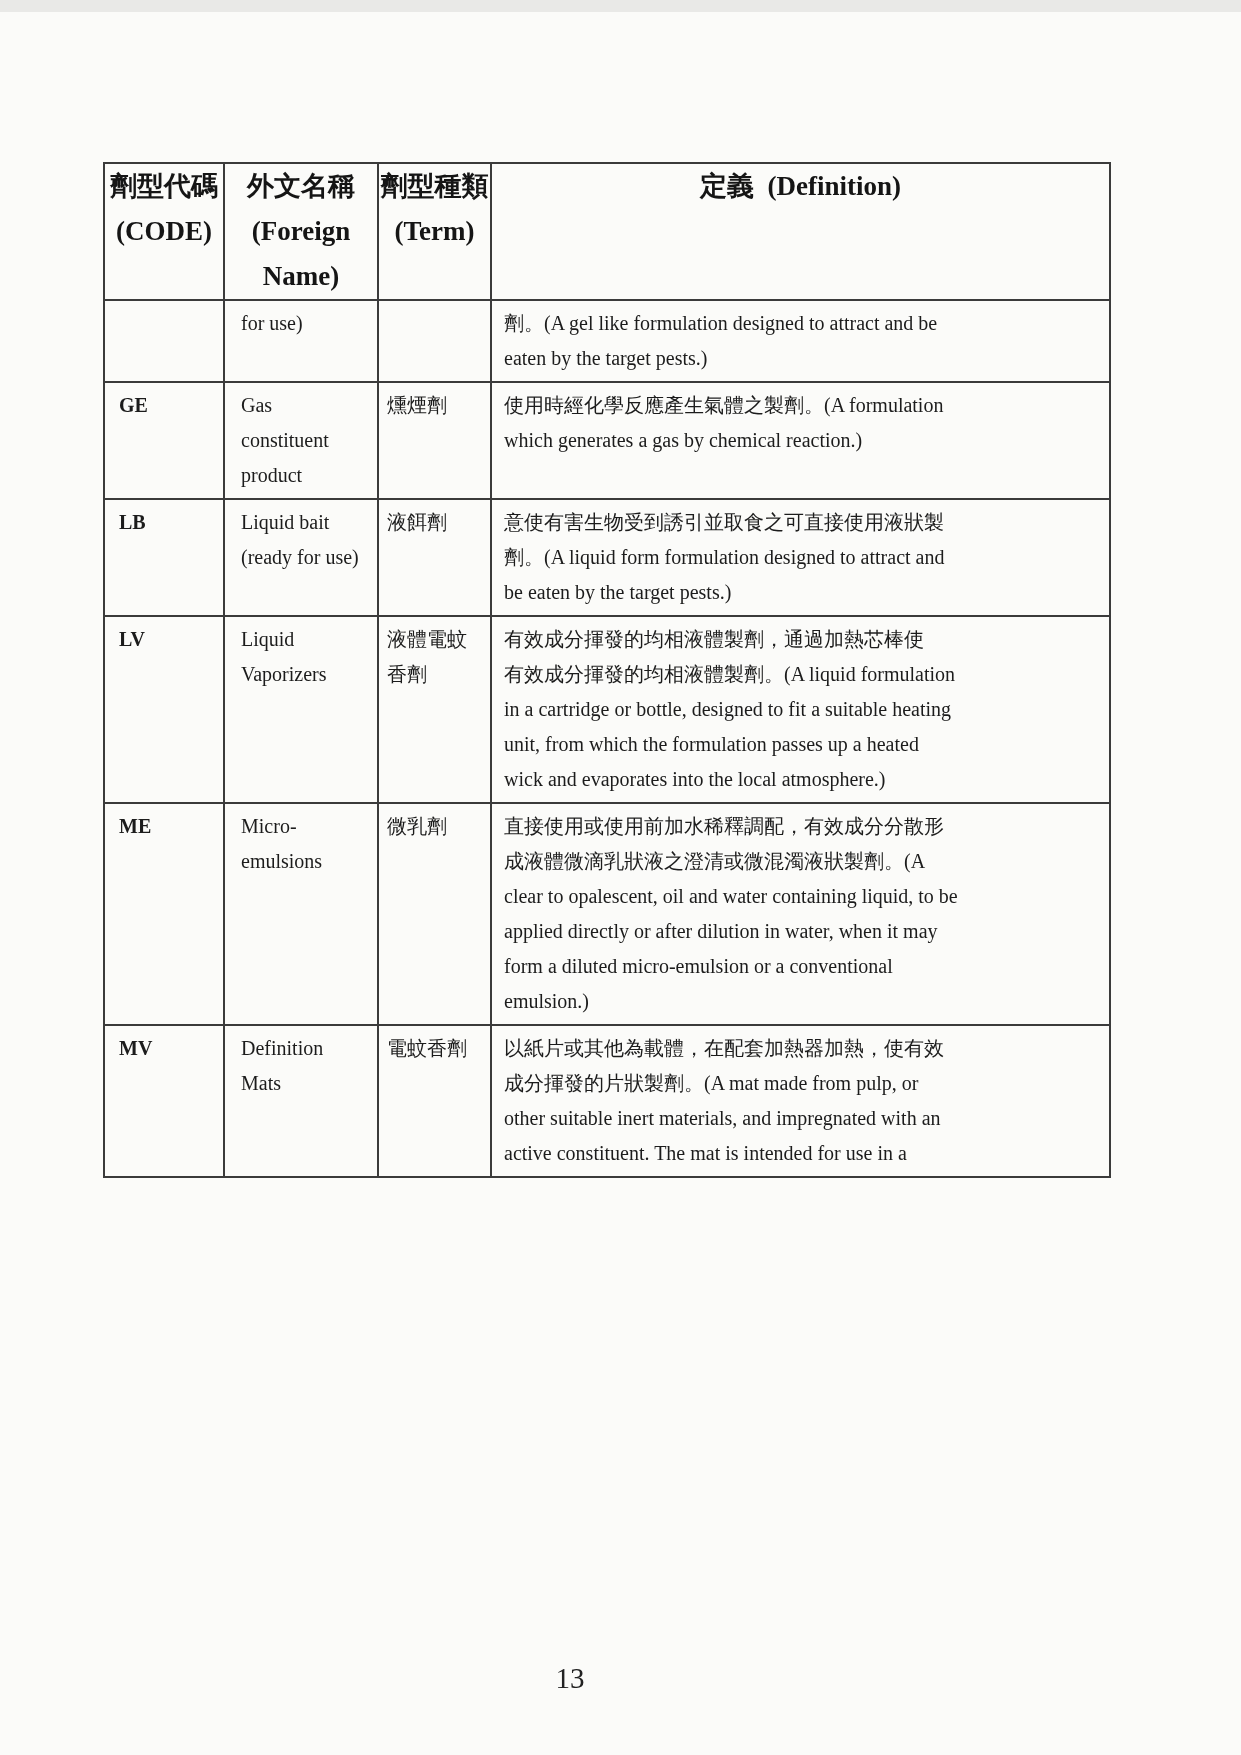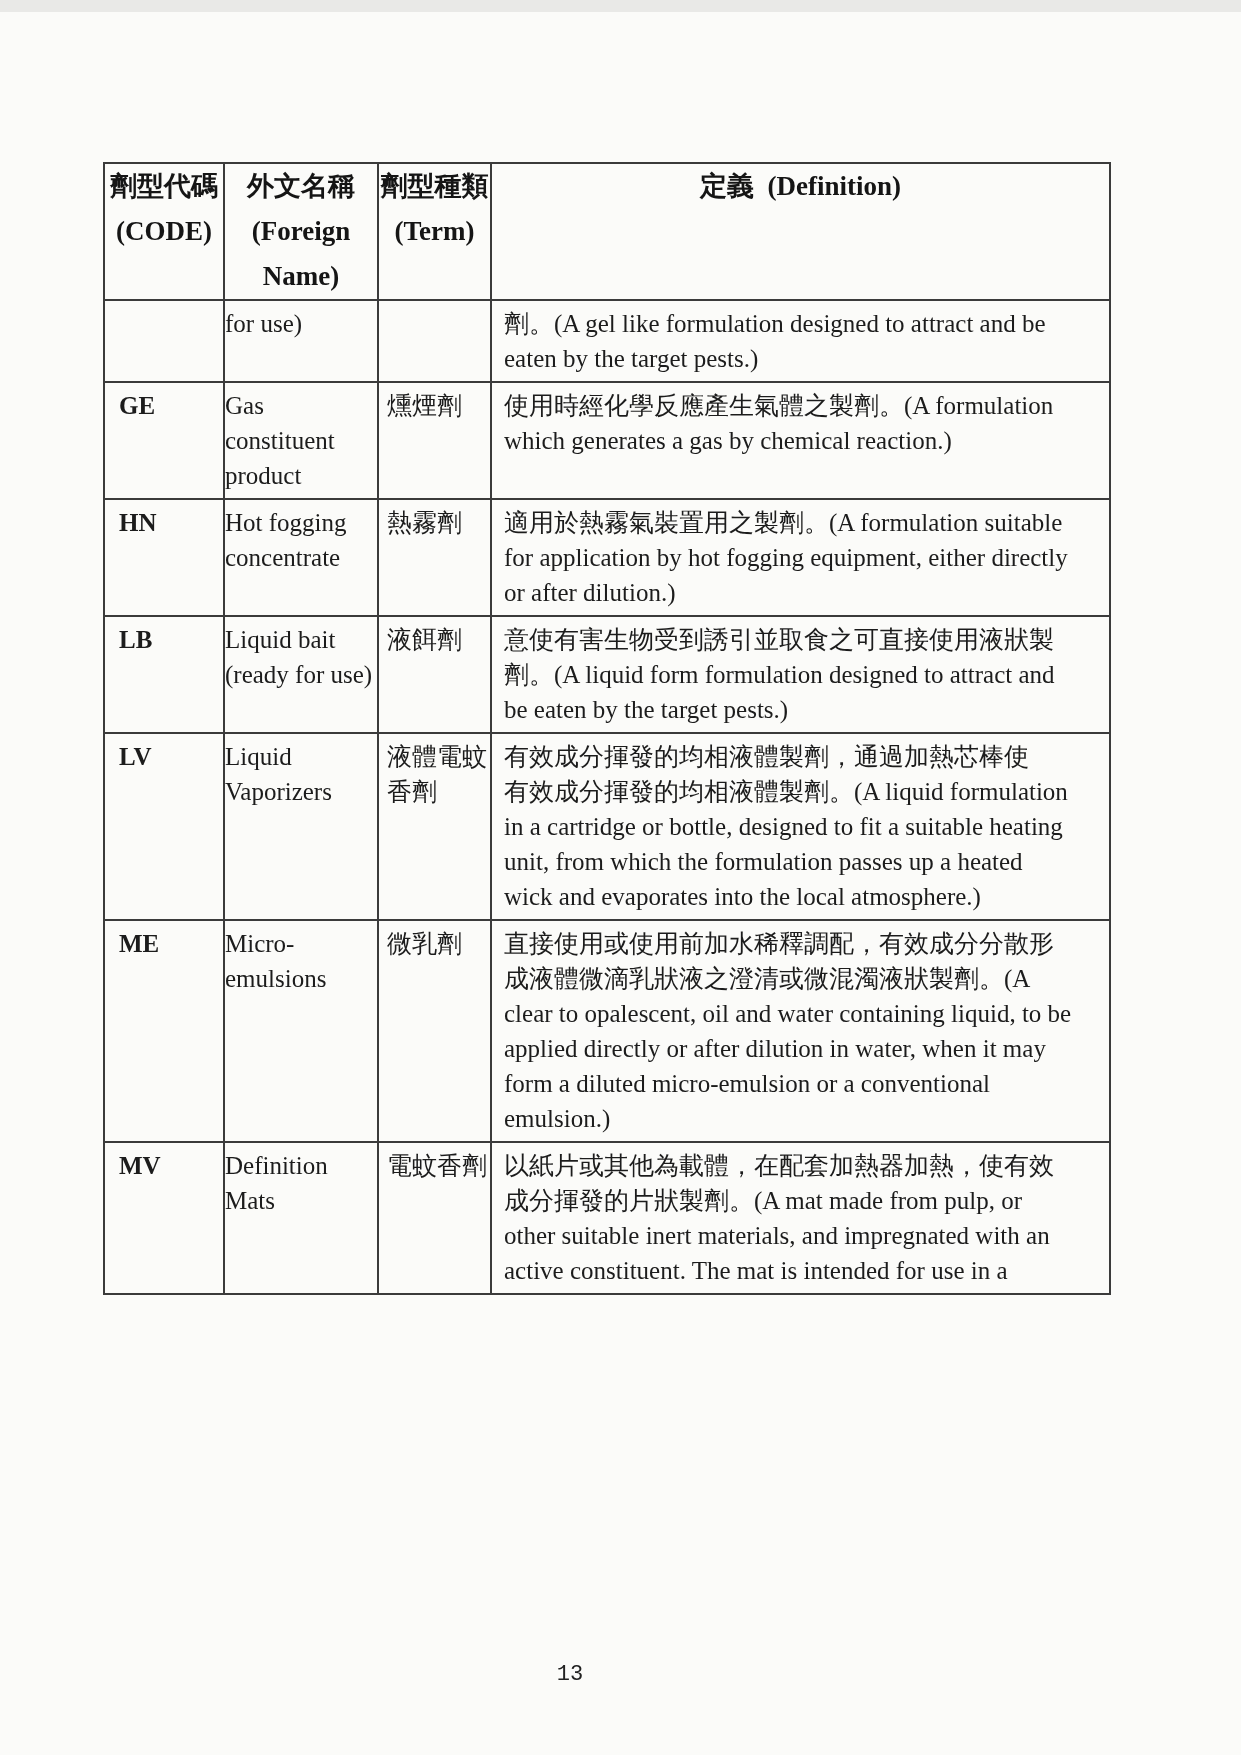--- a/index.html
+++ b/index.html
@@ -37,40 +37,40 @@
     font-size: 27px;
     font-weight: bold;
     line-height: 45px;
     vertical-align: top;
     text-align: center;
     white-space: pre;
     padding: 0;
     color: #151515;
   }
   td {
-    font-size: 25px;
+    font-size: 20px;
     line-height: 35px;
     vertical-align: top;
     text-align: left;
     white-space: pre;
-    padding: 5px 2px 5px 0;
+    padding: 5px 2px 5px 16px;
     color: #1c1c1c;
   }
   td.cell-code { padding-left: 14px; font-weight: bold; }
   td.cell-term { padding-left: 8px; }
   td.cell-def  { padding-left: 12px; padding-right: 2px; }
   .page-number {
     position: absolute;
     left: 540px;
     top: 1650px;
     width: 60px;
     text-align: center;
-    font-size: 22px;
+    font-size: 29px;
     color: #222;
-    font-family: Liberation Mono, monospace;
+    font-family: Liberation Serif, serif;
   }
 </style>
 </head>
 <body>
 
 <div class="page">
 
   <table class="formulation">
     <colgroup>
       <col class="c-code">
@@ -103,29 +103,20 @@
     <td class="cell-code">GE</td>
     <td class="cell-name">Gas
 constituent
 product</td>
     <td class="cell-term">燻煙劑</td>
     <td class="cell-def">使用時經化學反應產生氣體之製劑。(A formulation
 which generates a gas by chemical reaction.)</td>
   </tr>
 
 
-  <tr>
-    <td class="cell-code">HN</td>
-    <td class="cell-name">Hot fogging
-concentrate</td>
-    <td class="cell-term">熱霧劑</td>
-    <td class="cell-def">適用於熱霧氣裝置用之製劑。(A formulation suitable
-for application by hot fogging equipment, either directly
-or after dilution.)</td>
-  </tr>
 
   <tr>
     <td class="cell-code">LB</td>
     <td class="cell-name">Liquid bait
 (ready for use)</td>
     <td class="cell-term">液餌劑</td>
     <td class="cell-def">意使有害生物受到誘引並取食之可直接使用液狀製
 劑。(A liquid form formulation designed to attract and
 be eaten by the target pests.)</td>
   </tr>

